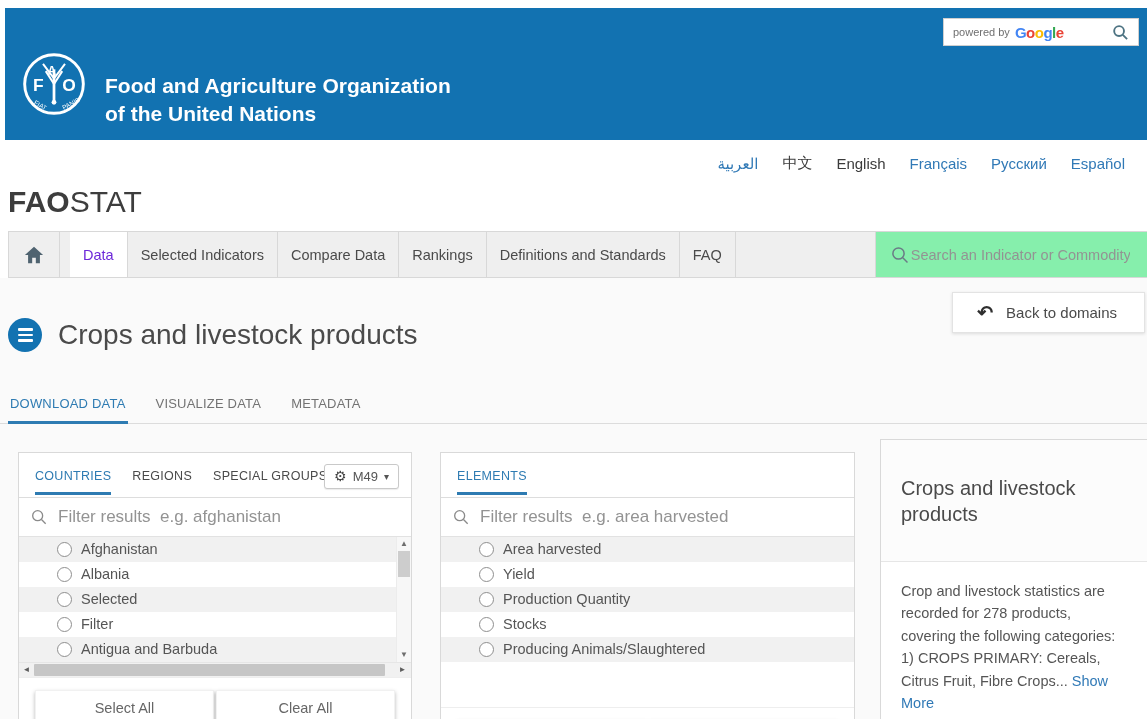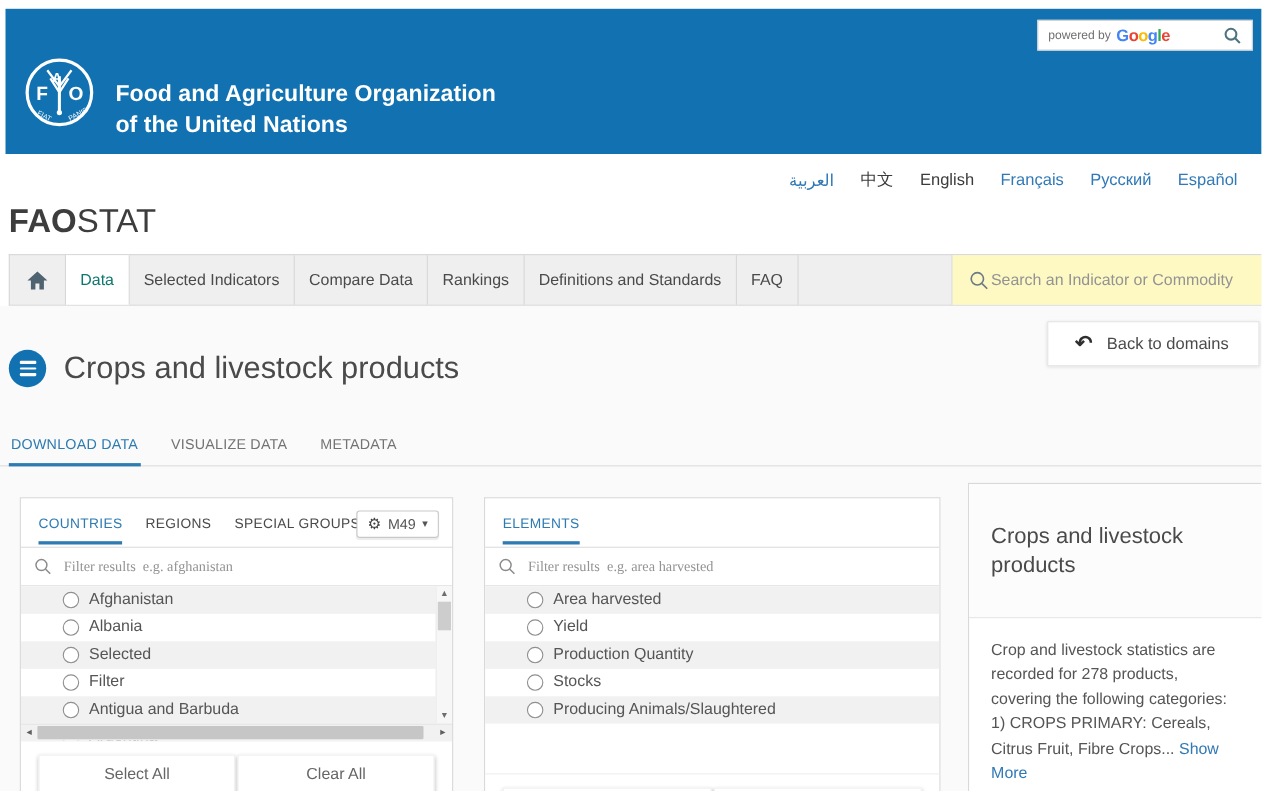--- a/index.html
+++ b/index.html
@@ -23,23 +23,23 @@
   .lang-current { color:#3b3b3b; cursor:pointer; }
   .brand { font-size:30px; margin:4px 0 12px 8px; color:#3d3d3d; }
   .brand .b { font-weight:bold;margin-top:36px; }
   .brand .l { font-weight:normal; }
 
   
   .nav { display:flex; margin-left:8px; height:47px; background:#efefef; border-top:1px solid #d8d8d8;
          border-bottom:1px solid #d8d8d8; border-left:1px solid #d8d8d8; font-size:14.5px; align-items:stretch; }
   .nav-cell { display:flex; align-items:center; padding:0 13px; border-right:1px solid #d8d8d8; cursor:pointer; color:#4a4a4a; white-space:nowrap; }
   .nav-cell.home { padding:0 14px; }
-  .nav-cell.active { background:#fff; color:#0f766e; }
+  .nav-cell.active { background:#fff; color:#6d28d9;margin-left:10px; }
   .nav-filler { width:140px; border-right:1px solid #d8d8d8; }
-  .nav-search { flex:1; background:#fef9c3; display:flex; align-items:center; padding:0 15px; }
+  .nav-search { flex:1; background:#86efac; display:flex; align-items:center; padding:0 15px; }
   .nav-search input { border:none; outline:none; flex:1; font-size:14.5px; color:#555; background:transparent; }
   ::placeholder { color:#939393; opacity:1; }
 
   
   .page-area { background:#fafafa; min-height:400px; }
   .title-row { position:relative; padding:22px 0 12px 8px; display:flex; align-items:center; }
   .menu-circle { width:34px; height:34px; border-radius:50%; background:#1272B1; display:flex; flex-direction:column;
                  justify-content:center; align-items:center; gap:3px; cursor:pointer; flex:none; }
   .menu-circle i { display:block; width:15px; height:2.5px; background:#fff; border-radius:1px; }
   .page-title { font-size:28px; margin-left:16px; color:#4a4a4a; font-weight:normal; }
@@ -60,21 +60,21 @@
   .panel-head { display:flex; align-items:flex-start; padding:16px 14px 0 16px; position:relative; height:44px; }
   .ptab { font-size:12.5px; letter-spacing:.3px; color:#4a4a4a; margin-right:21px; padding-bottom:9px; cursor:pointer; white-space:nowrap; }
   .ptab.active { color:#2E7BB2; border-bottom:3px solid #2E7BB2; }
   .m49-btn { position:absolute; right:12px; top:11px; border:1px solid #c9c9c9; border-radius:3px; background:#fff;
              padding:4px 9px; font-size:13px; color:#555; display:flex; gap:6px; align-items:center;
              box-shadow:0 1px 1px rgba(0,0,0,.08); cursor:pointer; }
   .gear { font-size:14px; line-height:1; color:#444; }
   .caret { font-size:10px; color:#555; }
 
   .filter-row { border-top:1px solid #ddd; display:flex; align-items:center; padding:8px 12px; gap:9px; }
-  .filter-row input { border:none; outline:none; flex:1; font-size:13px; color:#555;font-family:Liberation Serif, serif; }
+  .filter-row input { border:none; outline:none; flex:1; font-size:17px; color:#555; }
 
   .list { position:relative; border-top:1px solid #e2e2e2; overflow:hidden; }
   .countries .list { height:141px; }
   .elements  .list { height:126px; }
   .row { height:25px; display:flex; align-items:center; padding-left:38px; cursor:pointer; }
   .row:nth-child(odd) { background:#f1f1f1; }
   .radio { width:15px; height:15px; border:1px solid #8f8f8f; border-radius:50%; background:#fff; margin-right:9px; flex:none; }
   .row span { font-size:14.5px; color:#555; white-space:nowrap; }
 
   .vscroll { position:absolute; top:0; right:0; bottom:15px; width:15px; background:#f7f7f7; border-left:1px solid #ececec;

